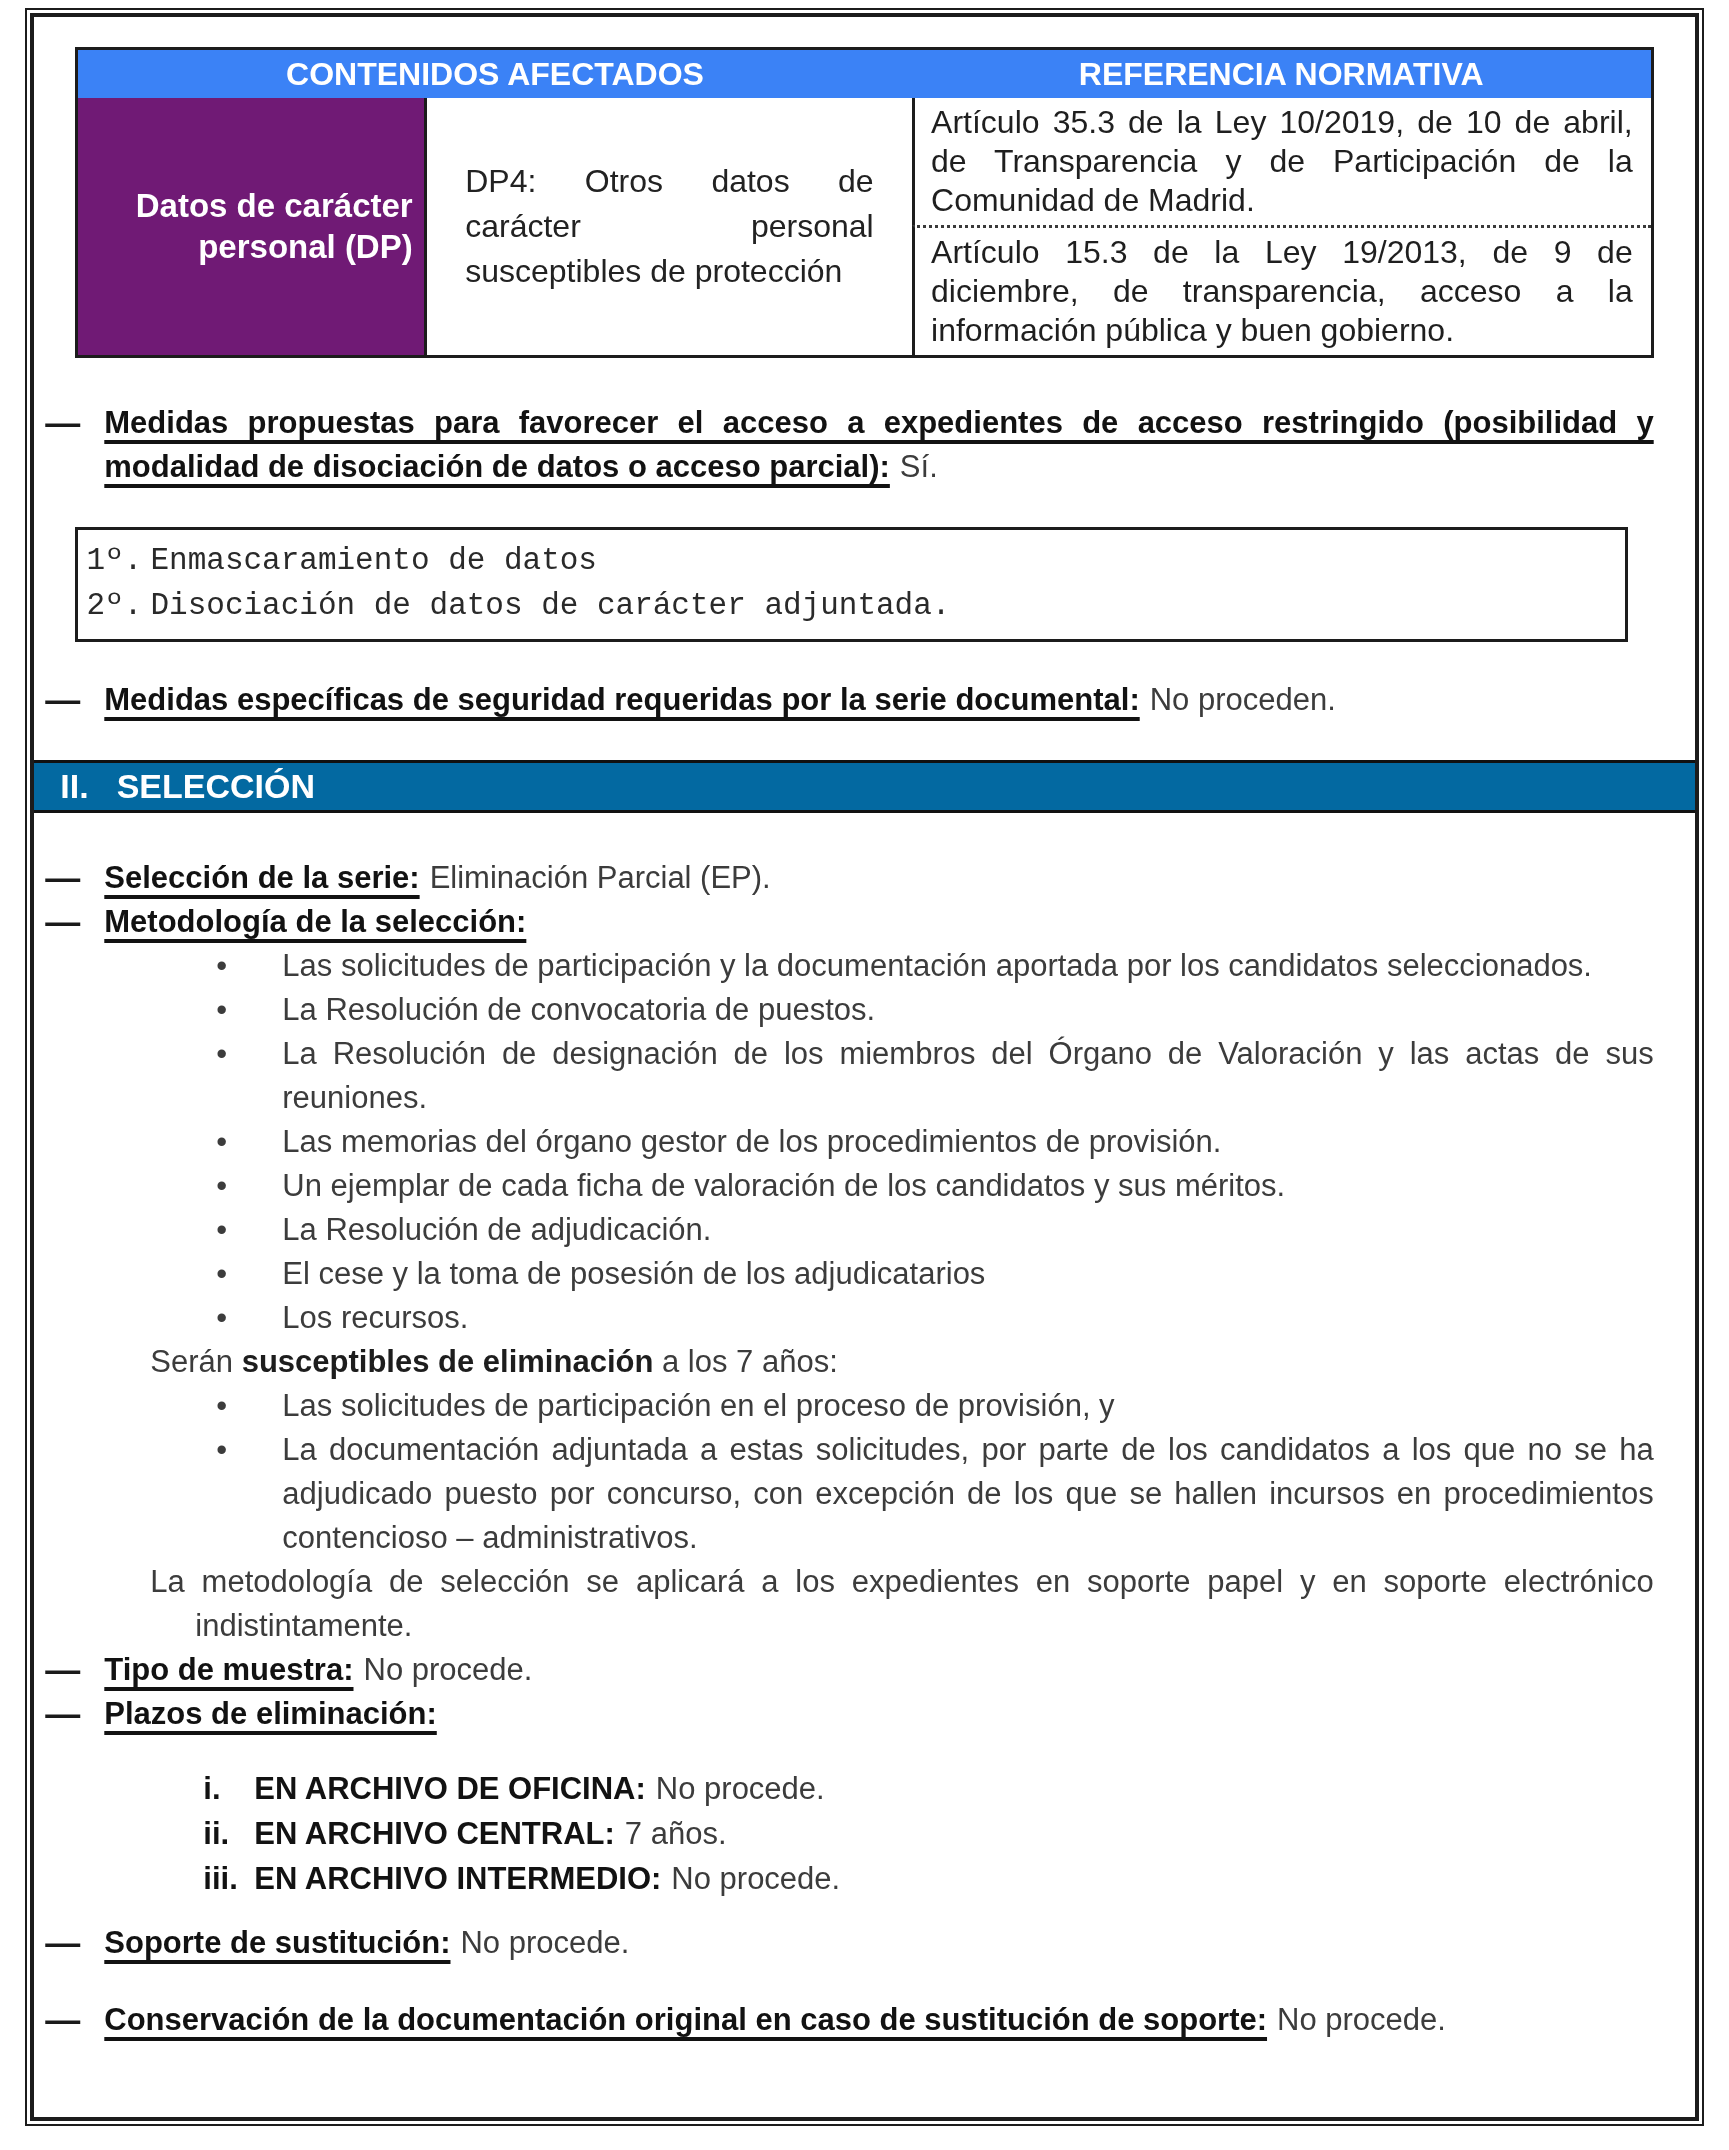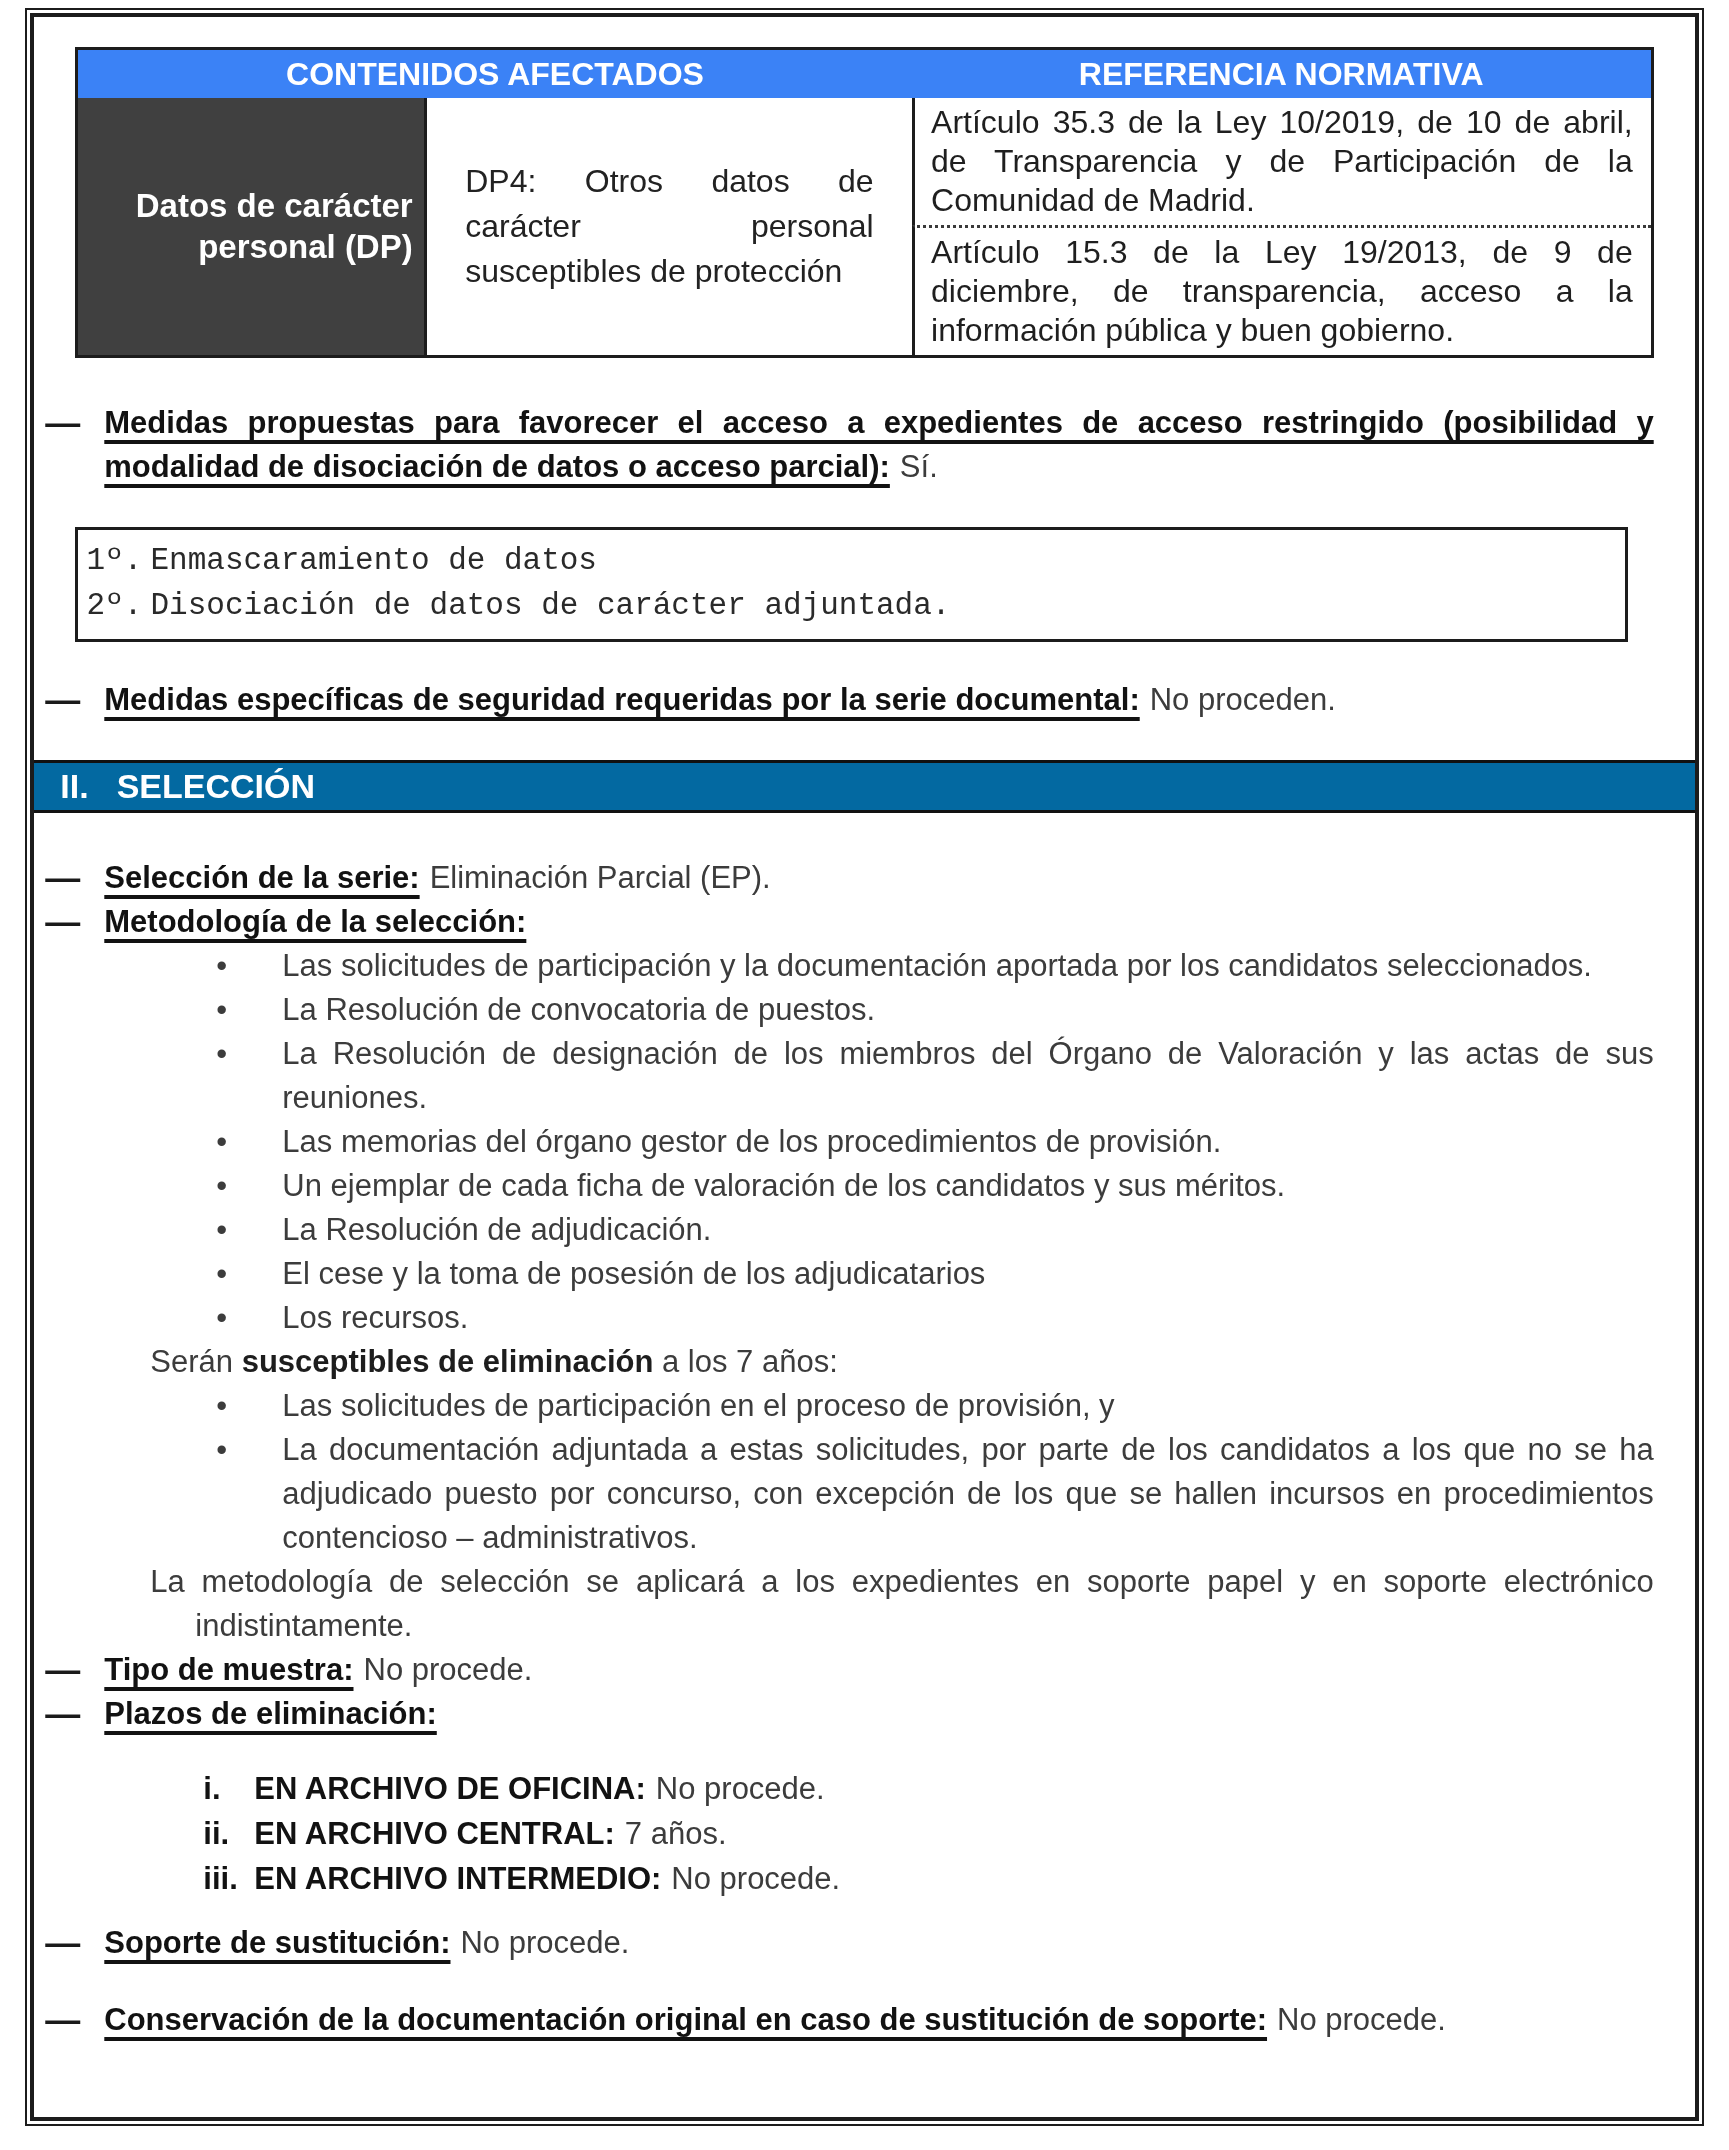--- a/index.html
+++ b/index.html
@@ -12,21 +12,21 @@
                  border:2.5px solid #1c1c1c; }
   .frame-inner { position:absolute; left:3.3px; top:3.3px; right:3.3px; bottom:3.3px;
                  border:4.1px solid #1c1c1c; overflow:hidden; }
   .content { padding:30px 41px 0 41px; }
 
   
   .doc-table { display:grid; grid-template-columns:22% 31% 47%;
                border:3.3px solid #1c1c1c; width:100%; }
   .th { background:#3b82f6; color:#ffffff; font-weight:bold; font-size:32px;
         line-height:44px; text-align:center; padding:1.6px 0; }
-  .cell-category { grid-column:1; grid-row:2 / span 2; background:#404040;
+  .cell-category { grid-column:1; grid-row:2 / span 2; background:#701a75;
                    color:#ffffff; font-weight:bold; font-size:33px; line-height:41px;
                    display:flex; align-items:center; justify-content:flex-end;
                    text-align:right; padding:8.2px 11.5px; }
   .cell-content { grid-column:2; grid-row:2 / span 2; border-left:3.3px solid #1c1c1c;
                   display:flex; align-items:center; padding:8.2px 38px;
                   font-size:32px; line-height:45px; color:#222; text-align:justify; }
   .cell-ref { grid-column:3; border-left:3.3px solid #1c1c1c; display:flex; align-items:flex-start;
               padding:5px 18px 5px 16.4px; font-size:32px; line-height:39px; color:#1f1f1f;
               text-align:justify; min-height:125px; }
   .cell-ref.second { border-top:3.3px dotted #3a3a3a; }

